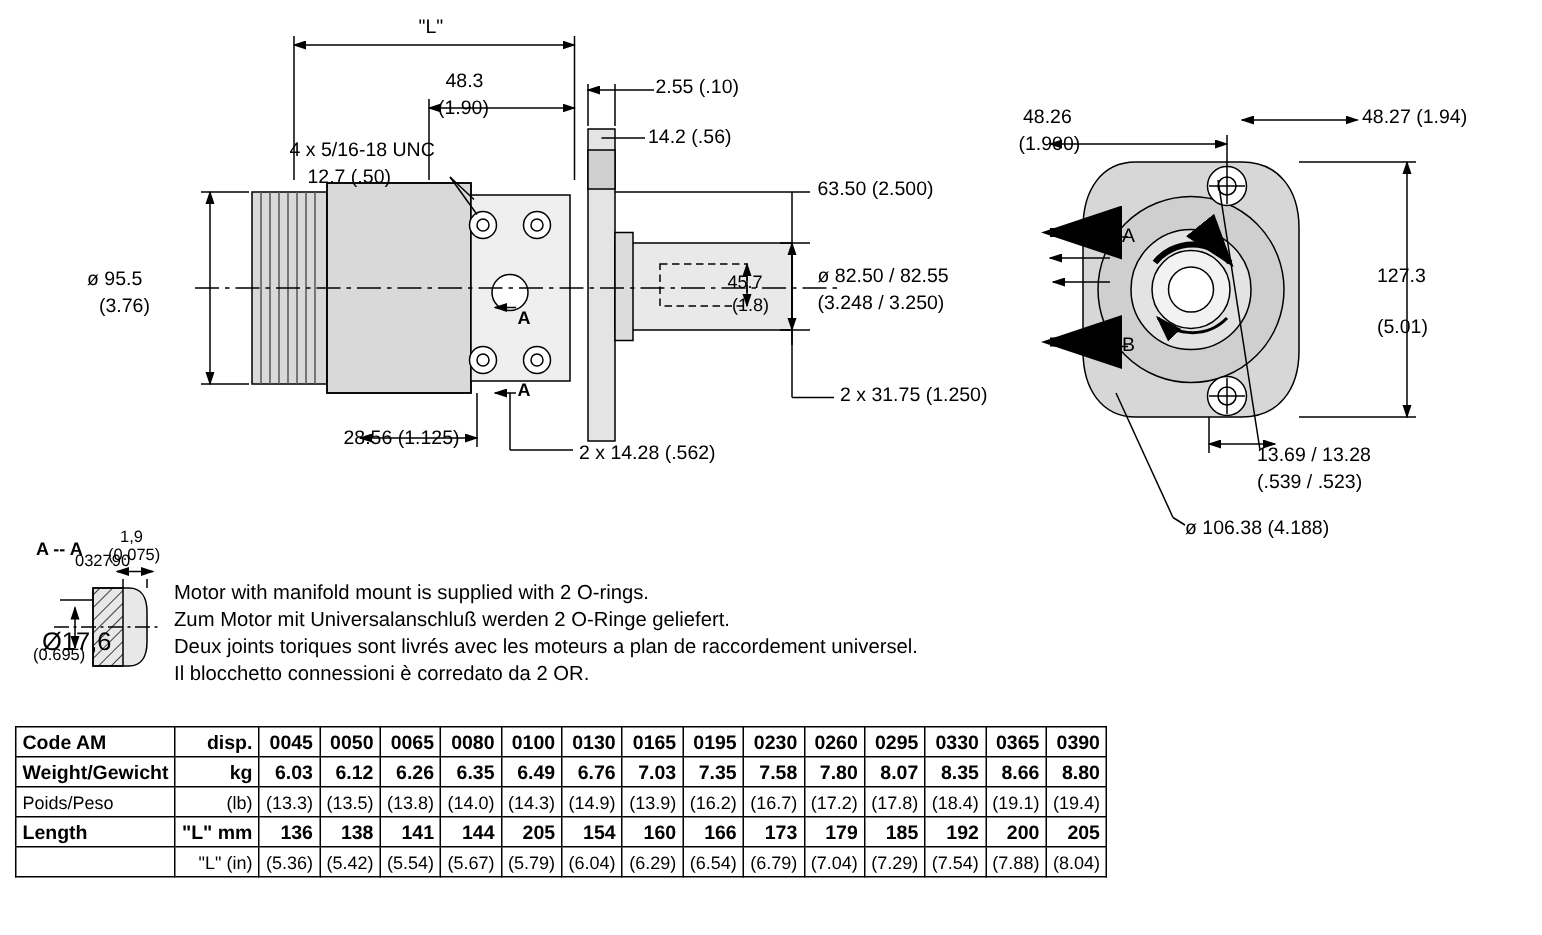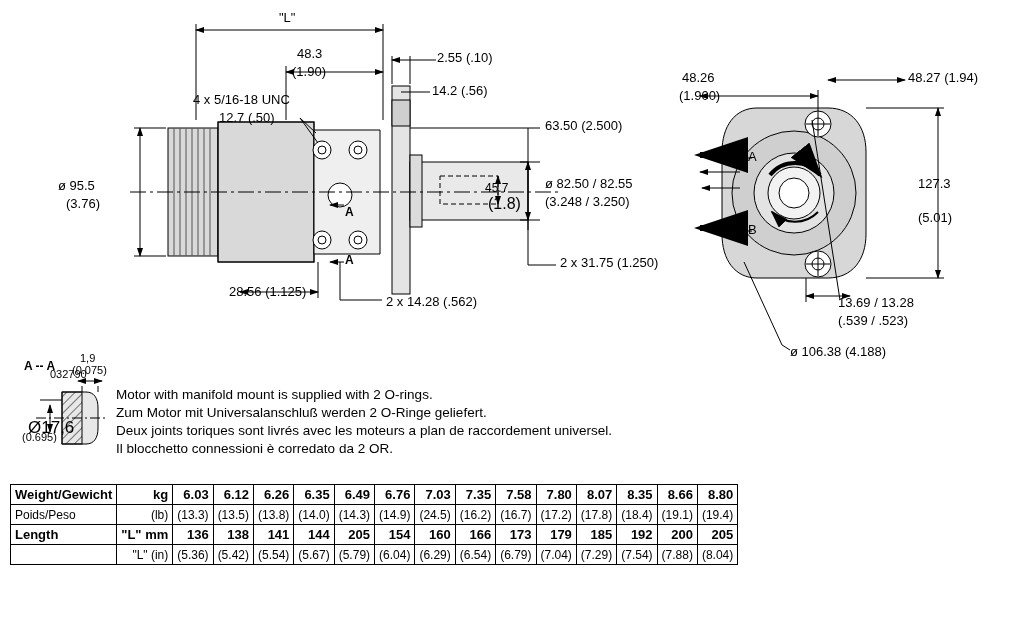--- a/index.html
+++ b/index.html
@@ -166,26 +166,26 @@
     <line x1="50" y1="405" x2="50" y2="432" marker-start="url(#arS)" marker-end="url(#ar)"></line>
   </g>
 </svg>
 
 <div class="lbl" style="left:279px;top:10px;">"L"</div>
 <div class="lbl" style="left:297px;top:46px;">48.3</div>
 <div class="lbl" style="left:292px;top:64px;">(1.90)</div>
 <div class="lbl" style="left:437px;top:50px;">2.55 (.10)</div>
 <div class="lbl" style="left:432px;top:83px;">14.2 (.56)</div>
 <div class="lbl" style="left:193px;top:92px;">4 x 5/16-18 UNC</div>
-<div class="lbl" style="left:219px;top:110px;">12.7 (.50)</div>
+<div class="lbl" style="left:205px;top:110px;">12.7 (.50)</div>
 <div class="lbl" style="left:58px;top:178px;">ø 95.5</div>
 <div class="lbl" style="left:66px;top:196px;">(3.76)</div>
 <div class="lbl" style="left:545px;top:118px;">63.50 (2.500)</div>
 <div class="lbl" style="left:485px;top:181px;font-size:12px;">45.7</div>
-<div class="lbl" style="left:488px;top:196px;font-size:16px;">(1.8)</div>
+<div class="lbl" style="left:488px;top:196px;font-size:12px;">(1.8)</div>
 <div class="lbl" style="left:545px;top:176px;">ø 82.50 / 82.55</div>
 <div class="lbl" style="left:545px;top:194px;">(3.248 / 3.250)</div>
 <div class="lbl" style="left:560px;top:255px;">2 x 31.75 (1.250)</div>
 <div class="lbl" style="left:229px;top:284px;">28.56 (1.125)</div>
 <div class="lbl" style="left:386px;top:294px;">2 x 14.28 (.562)</div>
 <div class="lbl b" style="left:345px;top:205px;font-size:12px;">A</div>
 <div class="lbl b" style="left:345px;top:253px;font-size:12px;">A</div>
 
 <div class="lbl" style="left:682px;top:70px;">48.26</div>
 <div class="lbl" style="left:679px;top:88px;">(1.900)</div>
@@ -205,20 +205,38 @@
 <div class="sectlbl" style="left:28px;top:418px;font-size:17px;">Ø17,6</div>
 <div class="sectlbl" style="left:22px;top:431px;font-size:11px;">(0.695)</div>
 
 <div class="note" style="left:116px;top:386px;">Motor with manifold mount is supplied with 2 O-rings.</div>
 <div class="note" style="left:116px;top:404px;">Zum Motor mit Universalanschluß werden 2 O-Ringe geliefert.</div>
 <div class="note" style="left:116px;top:422px;">Deux joints toriques sont livrés avec les moteurs a plan de raccordement universel.</div>
 <div class="note" style="left:116px;top:440px;">Il blocchetto connessioni è corredato da 2 OR.</div>
 
 <table id="spec-table">
   <tbody>
+      <tr>
+    <td class="hdrcell bold">Code AM</td>
+    <td class="bold">disp.</td>
+    <td class="bold">0045</td>
+    <td class="bold">0050</td>
+    <td class="bold">0065</td>
+    <td class="bold">0080</td>
+    <td class="bold">0100</td>
+    <td class="bold">0130</td>
+    <td class="bold">0165</td>
+    <td class="bold">0195</td>
+    <td class="bold">0230</td>
+    <td class="bold">0260</td>
+    <td class="bold">0295</td>
+    <td class="bold">0330</td>
+    <td class="bold">0365</td>
+    <td class="bold">0390</td>
+  </tr>
   <tr>
     <td class="hdrcell bold">Weight/Gewicht</td>
     <td class="bold">kg</td>
     <td class="bold">6.03</td>
     <td class="bold">6.12</td>
     <td class="bold">6.26</td>
     <td class="bold">6.35</td>
     <td class="bold">6.49</td>
     <td class="bold">6.76</td>
     <td class="bold">7.03</td>
@@ -232,21 +250,21 @@
   </tr>
   <tr class="thin">
     <td class="hdrcell">Poids/Peso</td>
     <td>(lb)</td>
     <td>(13.3)</td>
     <td>(13.5)</td>
     <td>(13.8)</td>
     <td>(14.0)</td>
     <td>(14.3)</td>
     <td>(14.9)</td>
-    <td>(24.5)</td>
+    <td>(13.9)</td>
     <td>(16.2)</td>
     <td>(16.7)</td>
     <td>(17.2)</td>
     <td>(17.8)</td>
     <td>(18.4)</td>
     <td>(19.1)</td>
     <td>(19.4)</td>
   </tr>
   <tr>
     <td class="hdrcell bold">Length</td>

